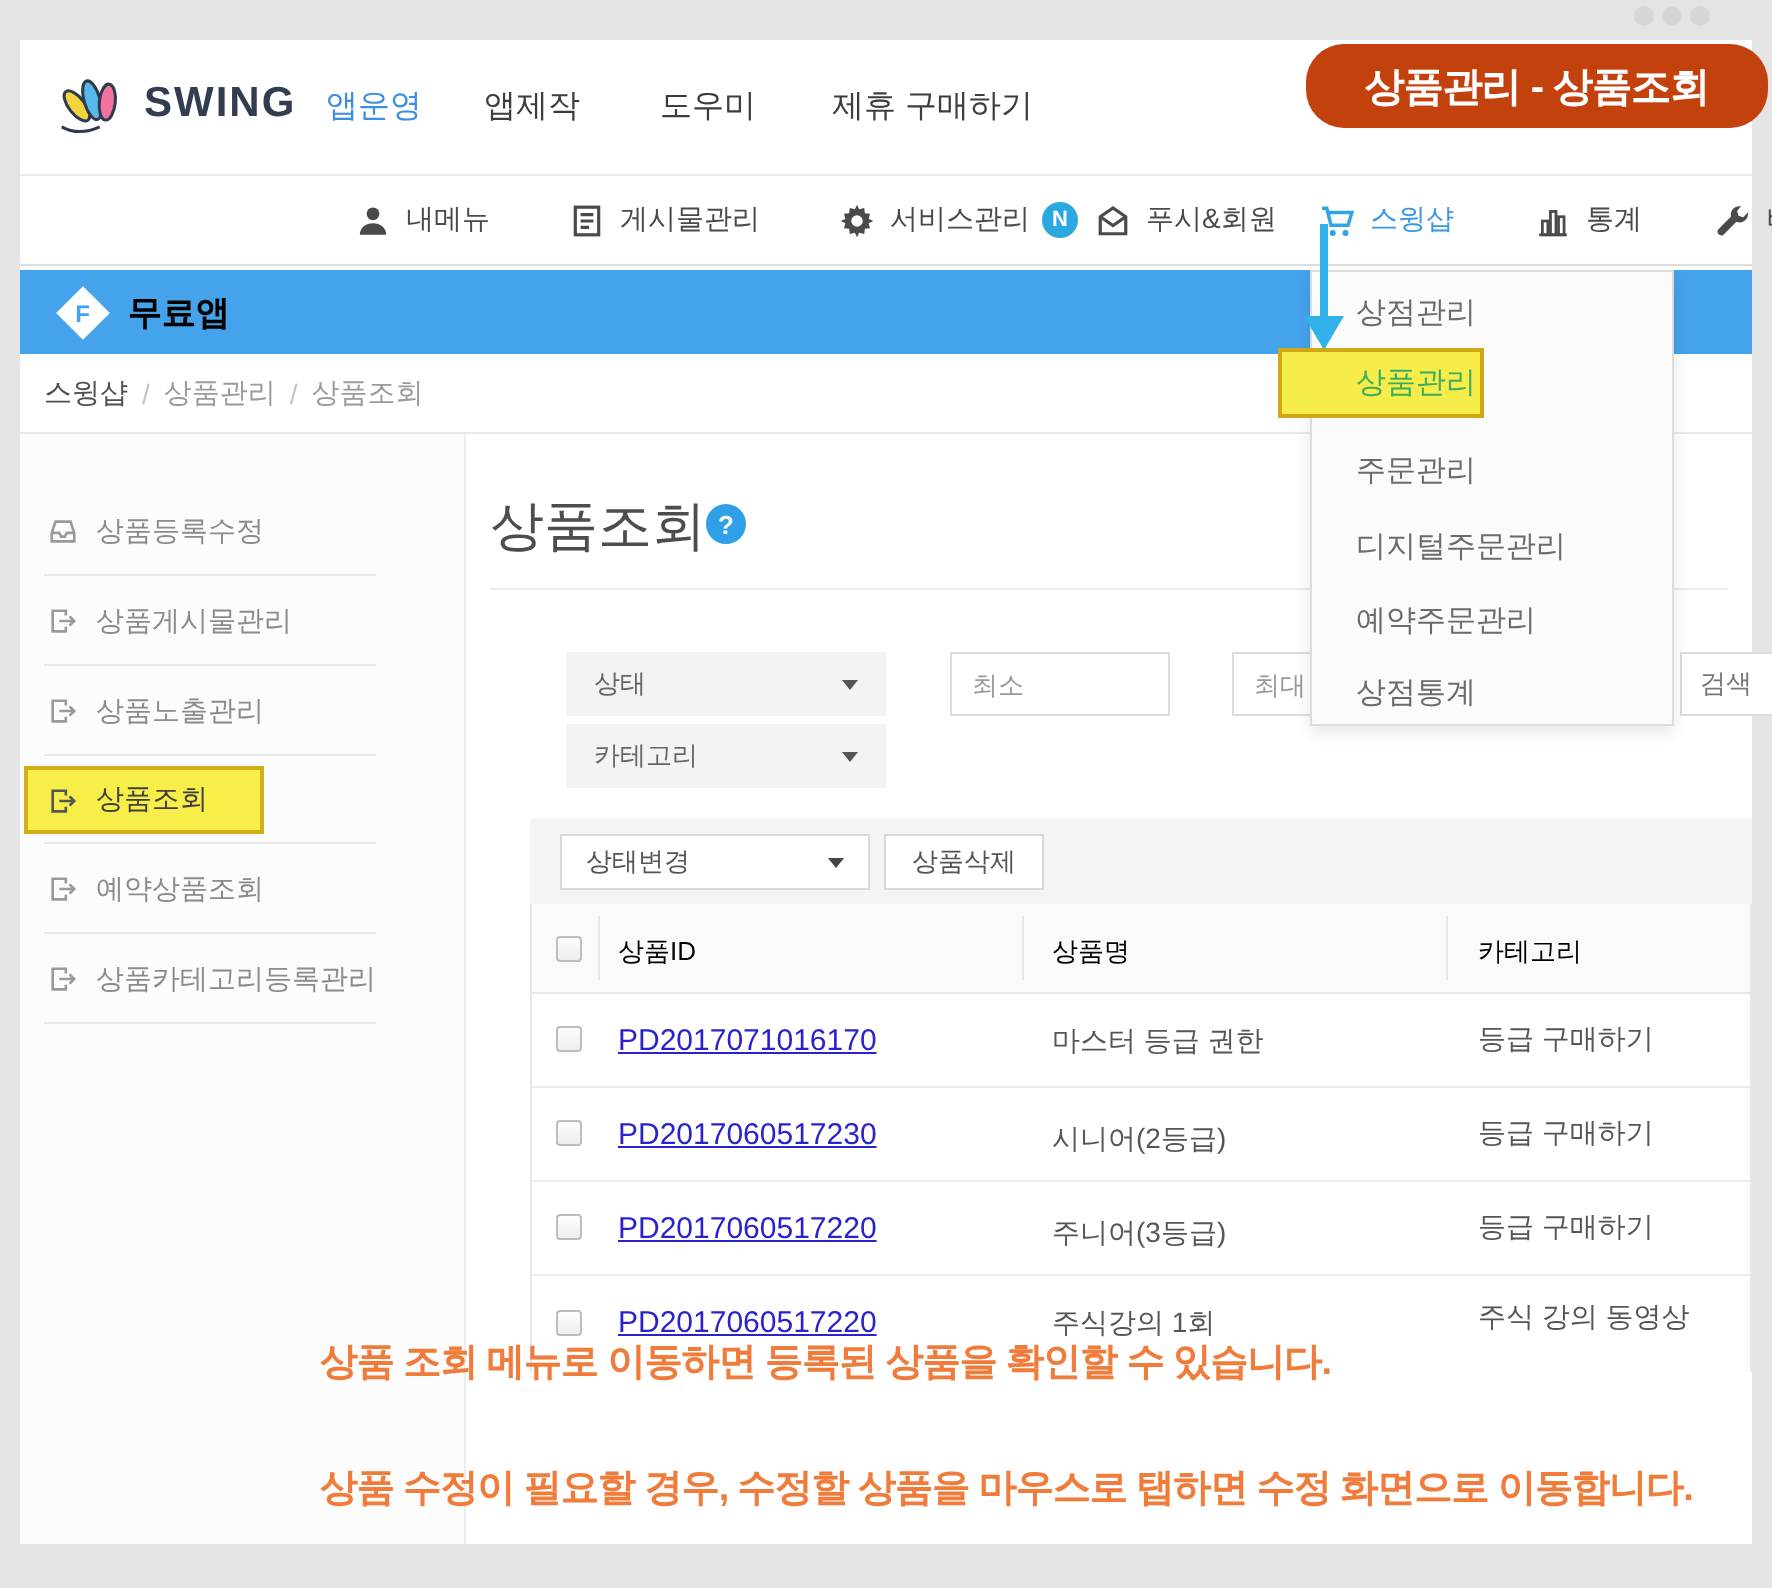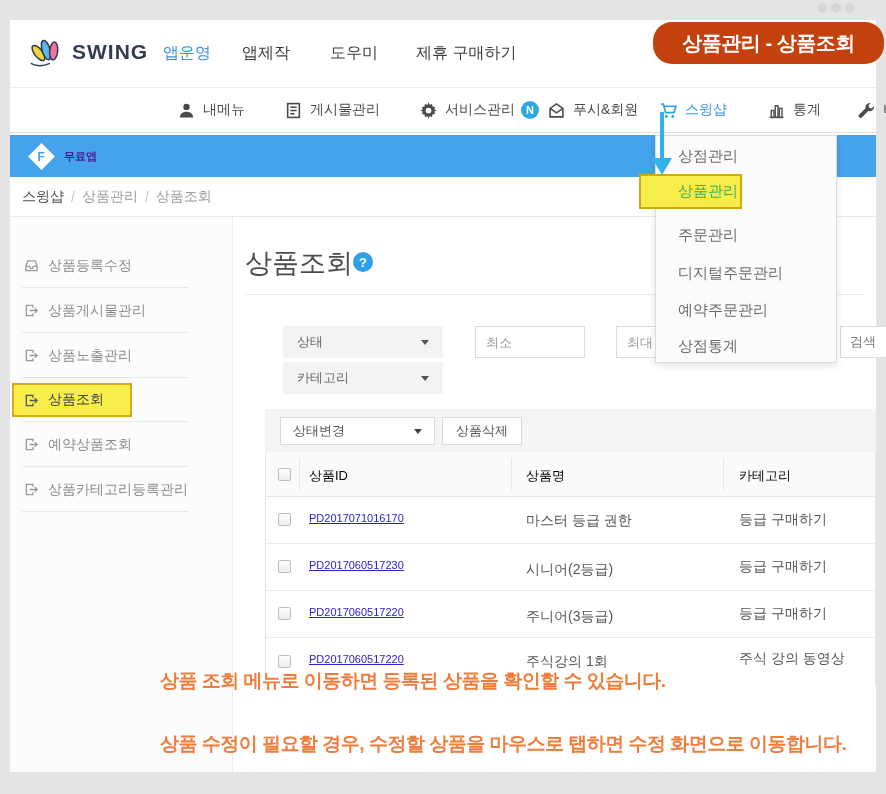--- a/index.html
+++ b/index.html
@@ -39,21 +39,21 @@
   .appbar-item { position:absolute; top:0; height:44px; display:flex; align-items:center; gap:8px; font-size:14px; color:#4a4a4a; cursor:pointer; white-space:nowrap; }
   .appbar-item svg { width:17px; height:17px; color:#4a4a4a; }
   .appbar-item.active { color:#3a97e8; }
   .appbar-item.active svg { color:#2fa3ea; }
   .nbadge { width:18px; height:18px; border-radius:50%; background:#2ba7e2; color:#fff; font-size:11px; font-weight:bold; display:flex; align-items:center; justify-content:center; margin-left:-2px; }
 
   
   .bluebar { position:absolute; left:10px; top:135px; width:866px; height:42px; background:#45a3ec; display:flex; align-items:center; }
   .diamond { width:19px; height:19px; background:#fff; transform:rotate(45deg); margin-left:22px; display:flex; align-items:center; justify-content:center; }
   .diamond b { transform:rotate(-45deg); color:#45a3ec; font-size:12px; font-weight:bold; }
-  .bluebar-label { color:#4c1d95; font-size:11px; font-weight:bold; margin-left:13px; }
+  .bluebar-label { color:#000000; font-size:17px; font-weight:bold; margin-left:13px; }
 
   
   .breadcrumb { position:absolute; left:10px; top:177px; width:866px; height:40px; background:#fff; border-bottom:1px solid #e9e9e9; display:flex; align-items:center; font-size:14px; }
   .crumb-first { color:#4f4f4f; margin-left:12px; }
   .crumb { color:#9b9b9b; }
   .crumb-sep { color:#c3c3c3; margin:0 7px; }
 
   
   .sidebar { position:absolute; left:10px; top:217px; width:223px; height:555px; background:#fcfcfc; border-right:1px solid #ededed; padding-top:26px; }
   .side-item { position:relative; height:45px; display:flex; align-items:center; padding-left:14px; gap:9px; font-size:14px; color:#8b8b8b; cursor:pointer; }
@@ -78,21 +78,21 @@
   .toolbar-select { position:absolute; left:15px; top:8px; width:155px; height:28px; background:#fff; border:1px solid #d9d9d9; display:flex; align-items:center; padding-left:12px; font-size:13px; color:#555; cursor:pointer; }
   .toolbar-select .caret-down { position:absolute; right:12px; border-top-color:#444; }
   .toolbar-btn { position:absolute; left:177px; top:8px; width:80px; height:28px; background:#fff; border:1px solid #d9d9d9; font-size:13px; color:#555; display:flex; align-items:center; justify-content:center; cursor:pointer; }
 
   .table { position:absolute; left:32px; top:235px; width:611px; border-left:1px solid #e7e7e7; border-right:1px solid #e7e7e7; }
   .thead { position:relative; height:45px; background:#fafafa; border-bottom:1px solid #e7e7e7; font-size:13px; color:#000000; }
   .th { position:absolute; top:15px; }
   .vsep { position:absolute; top:6px; bottom:6px; width:1px; background:#e8e8e8; }
   .trow { position:relative; height:47px; border-bottom:1px solid #ebebeb; font-size:14px; }
   .checkbox { position:absolute; left:12px; top:50%; margin-top:-7px; width:13px; height:13px; border:1px solid #bdbdbd; border-radius:2px; background:linear-gradient(#fdfdfd,#ededed); cursor:pointer; }
-  .cell-id { position:absolute; left:43px; top:15px; font-size:11px; color:#2a22cc; text-decoration:underline; cursor:pointer; }
+  .cell-id { position:absolute; left:43px; top:15px; font-size:15px; color:#2a22cc; text-decoration:underline; cursor:pointer; }
   .cell-name { position:absolute; left:260px; top:15px; color:#555; }
   .cell-cat { position:absolute; left:473px; top:14px; color:#555; }
 
   
   .menu-panel { position:absolute; left:655px; top:135px; width:182px; height:228px; background:#fbfbfb; border:1px solid #dcdcdc; box-shadow:0 3px 8px rgba(0,0,0,0.10); z-index:20; }
   .menu-item { position:absolute; left:22px; font-size:15px; color:#6b6b6b; cursor:pointer; white-space:nowrap; }
   .menu-hl-box { position:absolute; left:-17px; top:38px; width:103px; height:35px; background:#f6ed4b; border:2px solid #d2a716; z-index:21; display:flex; align-items:center; cursor:pointer; }
   .menu-hl-box span { margin-left:37px; font-size:15px; color:#3fae5c; }
 
   

